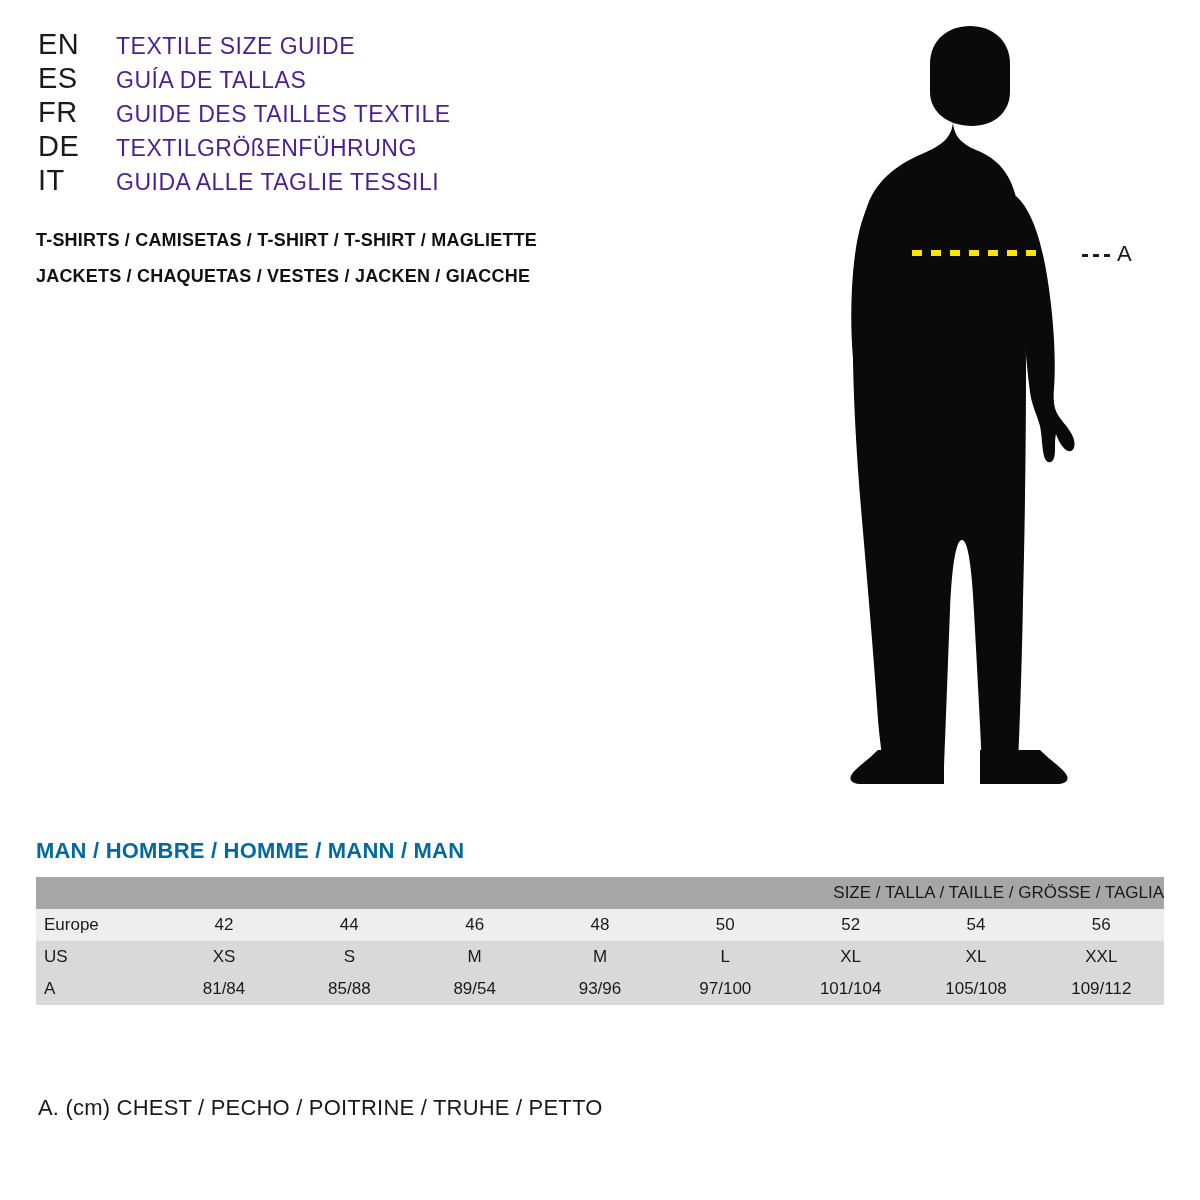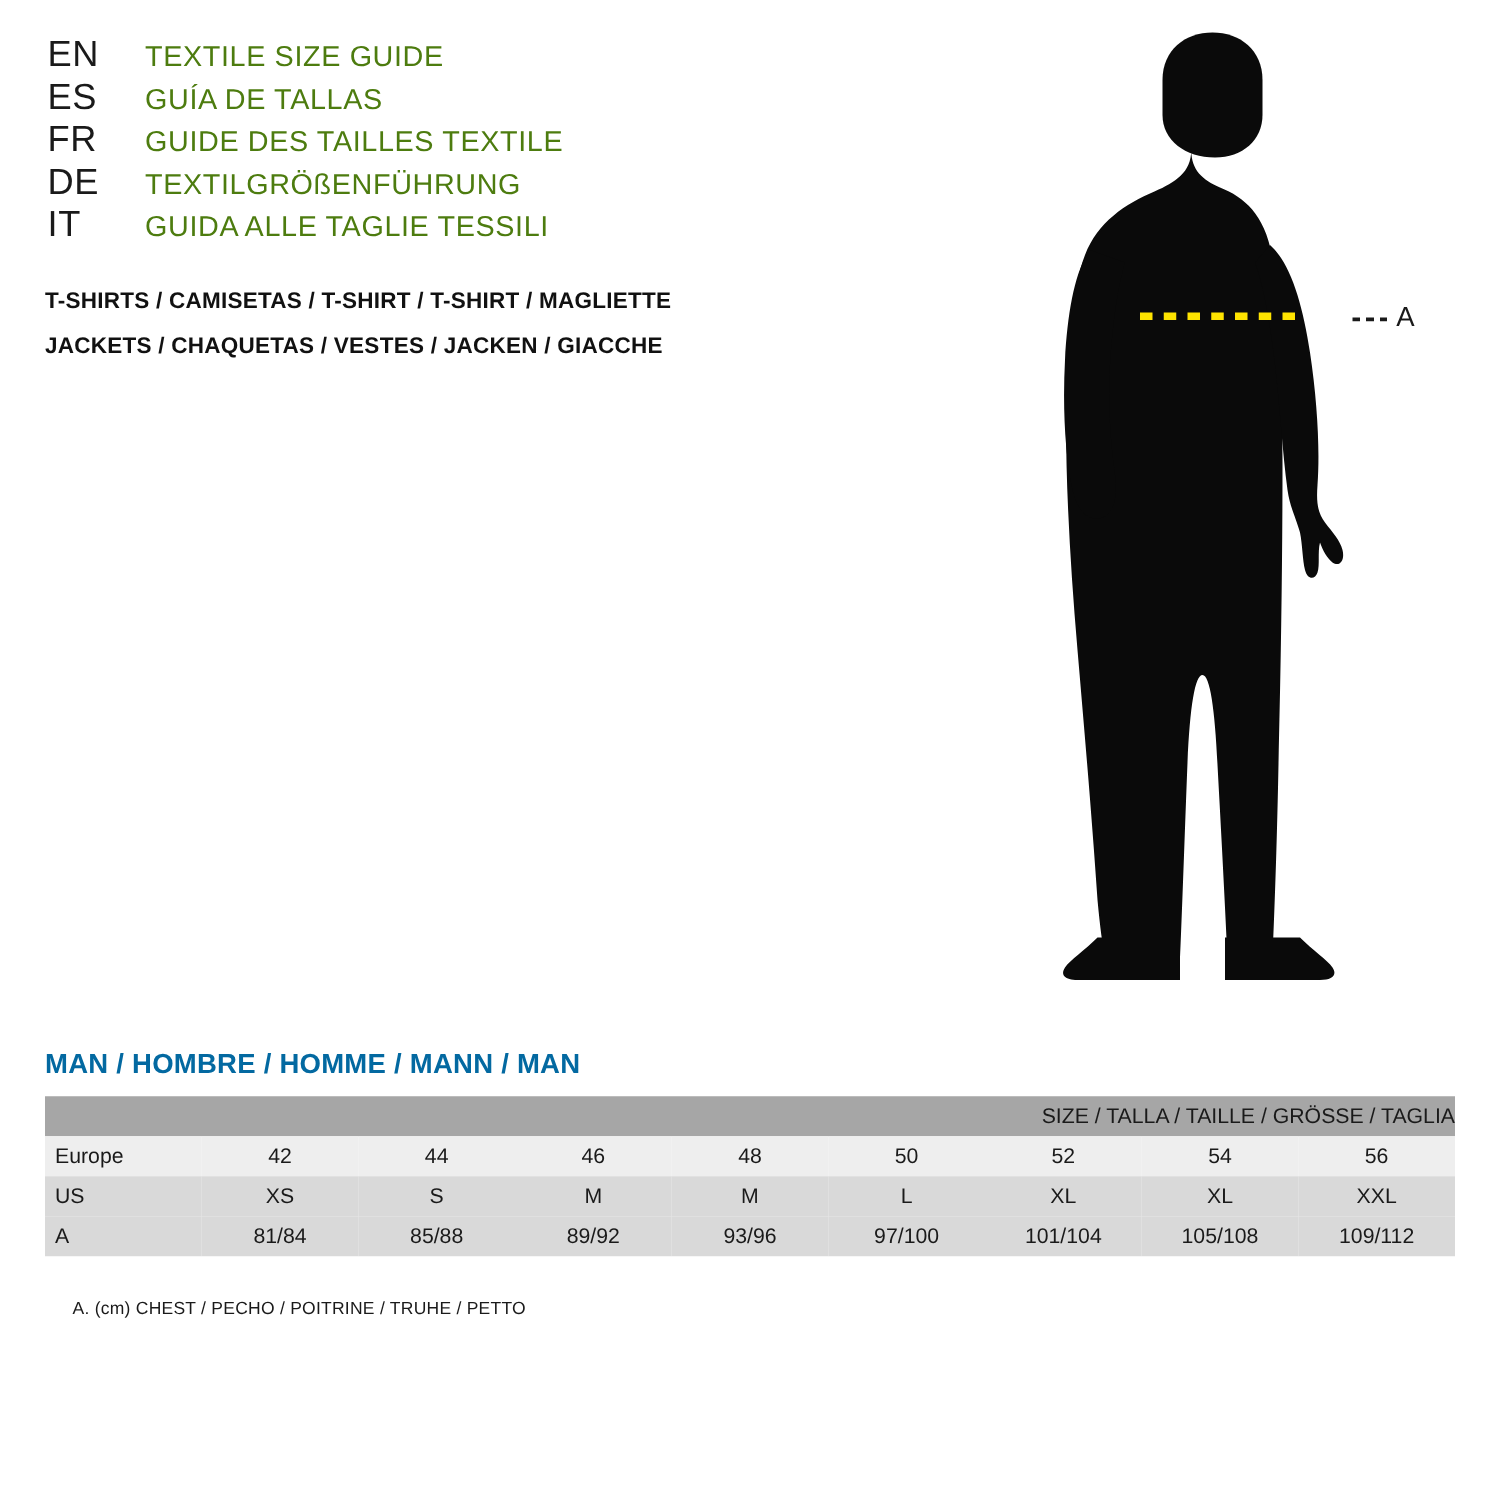--- a/index.html
+++ b/index.html
@@ -36,21 +36,21 @@
   }
   .lang-code {
     width: 78px;
     font-size: 29px;
     letter-spacing: 0.5px;
     color: #1a1a1a;
   }
   .lang-text {
     font-size: 23px;
     letter-spacing: 0.5px;
-    color: #4d7c0f;
+    color: #4c1d95;
   }
 
   .category-block {
     position: absolute;
     top: 222px;
     left: 36px;
     width: 740px;
   }
   .category-line {
     font-size: 18px;
@@ -126,26 +126,25 @@
   .row-mid td { background: #d9d9d9; }
   .label-cell {
     padding-left: 8px !important;
     text-align: left;
     width: 170px;
   }
   .val-cell { text-align: center; }
 
   .footnote {
     position: absolute;
-    top: 1038px;
+    top: 1095px;
     left: 38px;
-    font-size: 14px;
+    font-size: 22px;
     color: #1a1a1a;
     letter-spacing: 0.2px;
-    margin-left: 20px;
   }
 </style>
 </head>
 <body>
 
 <div class="page">
 
   <div class="lang-block">
     <div class="lang-row">
       <div class="lang-code">EN</div>
@@ -257,21 +256,21 @@
           <td class="val-cell">M</td>
           <td class="val-cell">L</td>
           <td class="val-cell">XL</td>
           <td class="val-cell">XL</td>
           <td class="val-cell">XXL</td>
         </tr>
         <tr class="row-mid">
           <td class="label-cell">A</td>
           <td class="val-cell">81/84</td>
           <td class="val-cell">85/88</td>
-          <td class="val-cell">89/92</td>
+          <td class="val-cell">89/54</td>
           <td class="val-cell">93/96</td>
           <td class="val-cell">97/100</td>
           <td class="val-cell">101/104</td>
           <td class="val-cell">105/108</td>
           <td class="val-cell">109/112</td>
         </tr>
       </tbody>
     </table>
   </div>
 

